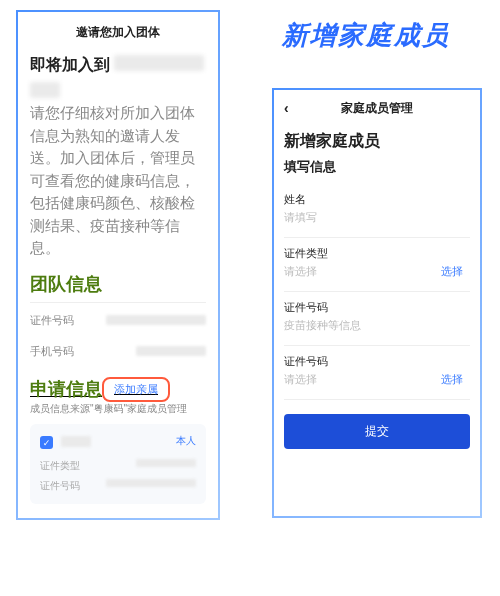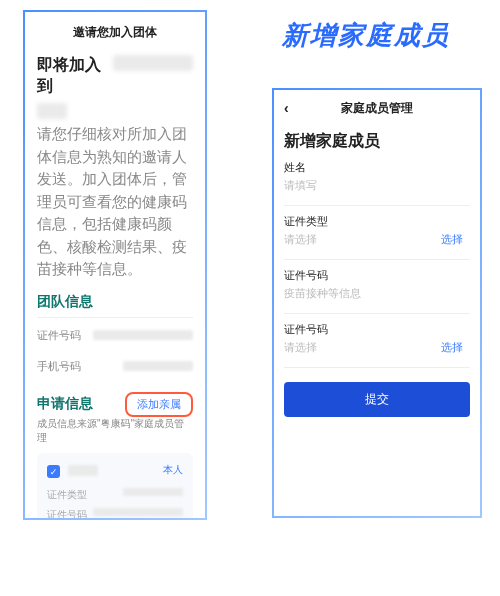--- a/index.html
+++ b/index.html
@@ -15,24 +15,23 @@
       position: absolute;
       background: #fff;
       border: 2px solid;
       border-image: linear-gradient(135deg, #4a90ff, #a0c8ff) 1;
       border-radius: 18px;
       overflow: hidden;
     }
     .phone-left {
       left: 16px;
       top: 10px;
-      width: 184px;
+      width: 204px;
       height: 510px;
       padding: 10px 12px;
-      margin-left: 7px;
     }
     .phone-right {
       left: 272px;
       top: 88px;
       width: 210px;
       height: 430px;
       padding: 8px 10px;
     }
     .title-badge {
       position: absolute;
@@ -83,23 +82,23 @@
       height: 10px;
       vertical-align: middle;
     }
     .desc {
       font-size: 15px;
       color: #888;
       line-height: 1.5;
       margin-bottom: 12px;
     }
     .section-title {
-      font-size: 14px;
+      font-size: 18px;
       font-weight: 600;
-      color: #0f766e;
+      color: #4d7c0f;
       margin: 8px 0 6px;
     }
     .section-sub {
       font-size: 10px;
       color: #888;
       margin-bottom: 8px;
     }
     .row {
       display: flex;
       justify-content: space-between;
@@ -112,22 +111,23 @@
       display: inline-block;
       border: 2px solid #ff5a3c;
       border-radius: 8px;
       color: #3a7bff;
       font-size: 11px;
       padding: 3px 10px;
       font-weight: 500;
     }
     .section-head {
       display: flex;
-      justify-content: space-between;
+      justify-content: flex-start;
       align-items: center;
+      text-decoration: underline;
     }
     .member-card {
       background: #f7f9fc;
       border-radius: 6px;
       padding: 8px 10px;
       margin-top: 6px;
     }
     .member-head {
       display: flex;
       justify-content: space-between;
@@ -261,20 +261,21 @@
   <div class="primary-btn">下一步</div>
 </div>
 
 <div class="phone phone-right">
   <div class="header">
     <span class="back-icon">‹</span>
     <span>家庭成员管理</span>
   </div>
 
   <div class="form-section-title">新增家庭成员</div>
+  <div class="form-subtitle">填写信息</div>
 
   <div class="field">
     <div class="field-label">姓名</div>
     <div class="field-placeholder">请填写</div>
   </div>
   <div class="divider"></div>
 
   <div class="field">
     <div class="field-label">证件类型</div>
     <div class="field-placeholder">请选择</div>

